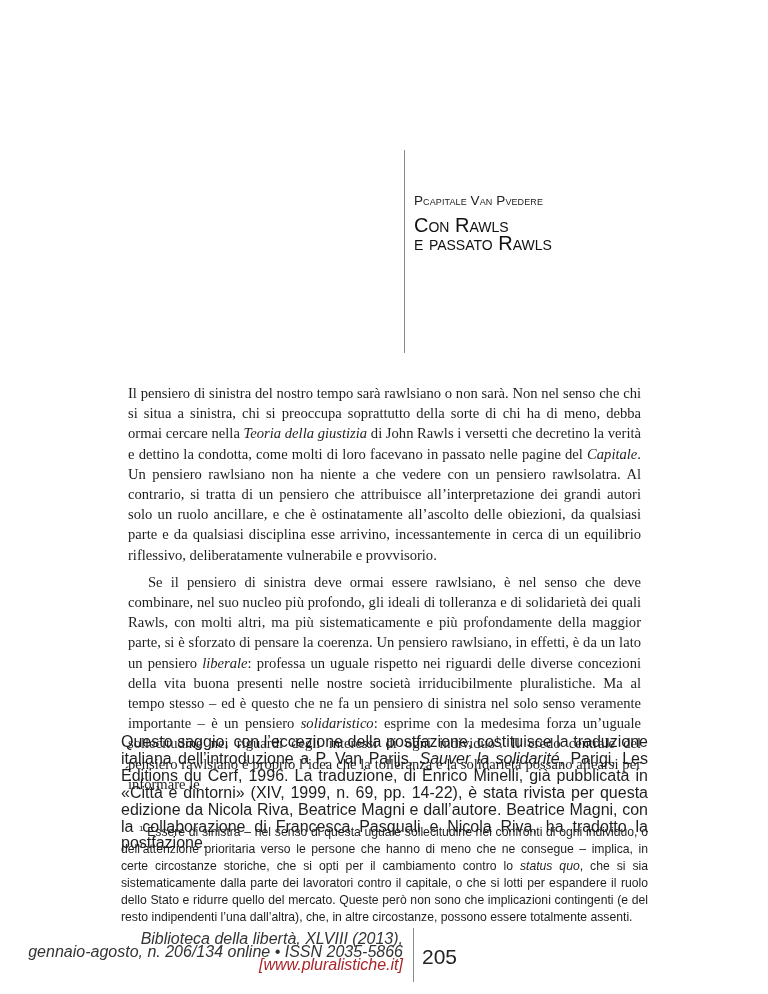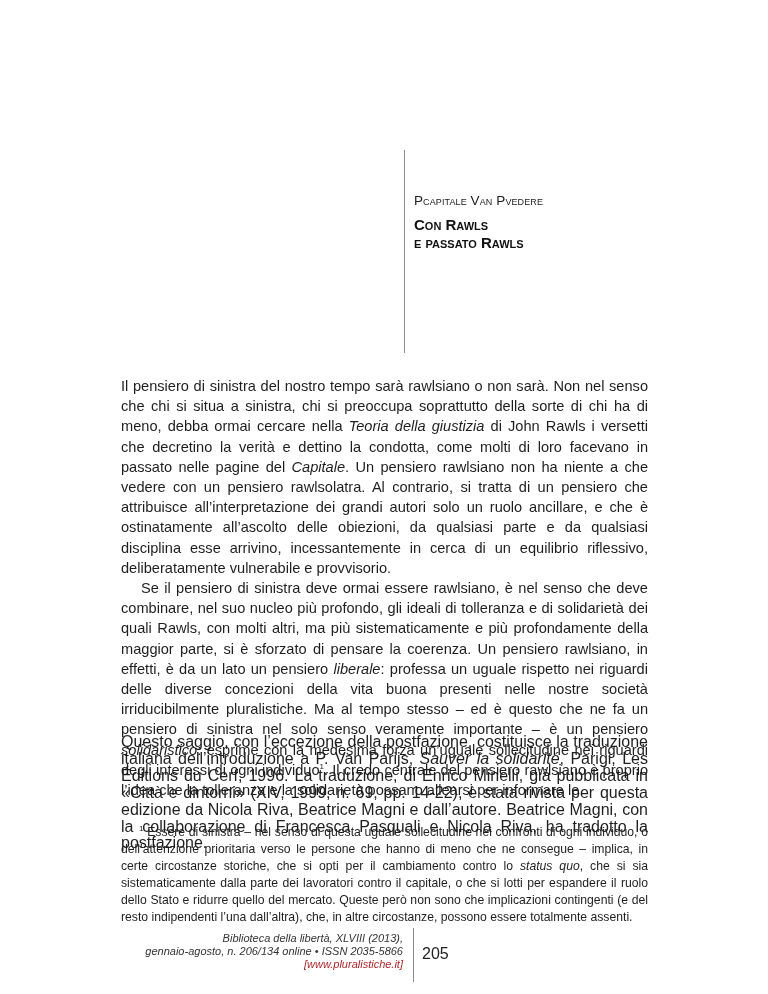--- a/index.html
+++ b/index.html
@@ -10,50 +10,50 @@
   .header-rule {
     position: absolute; left: 404px; top: 150px; width: 1px; height: 203px;
     background: #8a8a8a;
   }
   .author {
     position: absolute; left: 414px; top: 193px;
     font-size: 13.5px; color: #222; letter-spacing: 0.1px; white-space: nowrap;
   }
   .title {
     position: absolute; left: 414px; top: 216px;
-    font-size: 15px; font-weight: bold; color: #111; line-height: 18px; white-space: nowrap;
+    font-size: 20px; font-weight: normal; color: #111; line-height: 18px; white-space: nowrap;
   }
   .sc { font-variant: small-caps; }
   .body-text {
     position: absolute; left: 121px; top: 376px; width: 527px;
     font-size: 14.6px; line-height: 20.2px; text-align: justify; color: #1e1e1e;
   }
-  .body-text p { margin: 0; }
+  .body-text p { margin: 7px; font-family: Liberation Serif, serif; }
   .body-text p.indent { text-indent: 20px; }
   .note {
     position: absolute; left: 121px; top: 734px; width: 527px;
     font-size: 16px; line-height: 16.9px; text-align: justify; color: #1e1e1e;
   }
   .note p { margin: 0; }
   .footnote {
     position: absolute; left: 121px; top: 824px; width: 527px;
     font-size: 12.2px; line-height: 16.9px; text-align: justify; color: #1e1e1e;
   }
   .footnote p { margin: 0; text-indent: 18px; }
   sup { font-size: 8px; line-height: 0; vertical-align: super; }
   .footer-citation {
     position: absolute; right: 365px; top: 932px; text-align: right;
-    font-size: 11px; line-height: 13.2px; font-style: italic; color: #333; white-space: nowrap;
+    font-size: 16px; line-height: 13.2px; font-style: italic; color: #333; white-space: nowrap;
   }
   .footer-citation .url { color: #a8262a; }
   .footer-rule {
     position: absolute; left: 413px; top: 928px; width: 1px; height: 54px; background: #8a8a8a;
   }
   .page-number {
-    position: absolute; left: 422px; top: 945px; font-size: 16px; color: #222;
+    position: absolute; left: 422px; top: 945px; font-size: 21px; color: #222;
   }
 </style>
 </head>
 <body>
 
 <div class="header-rule"></div>
 
 <div class="author"><span>P</span><span class="sc">capitale </span><span>V</span><span class="sc">an </span><span>P</span><span class="sc">vedere</span></div>
 
 <div class="title">

